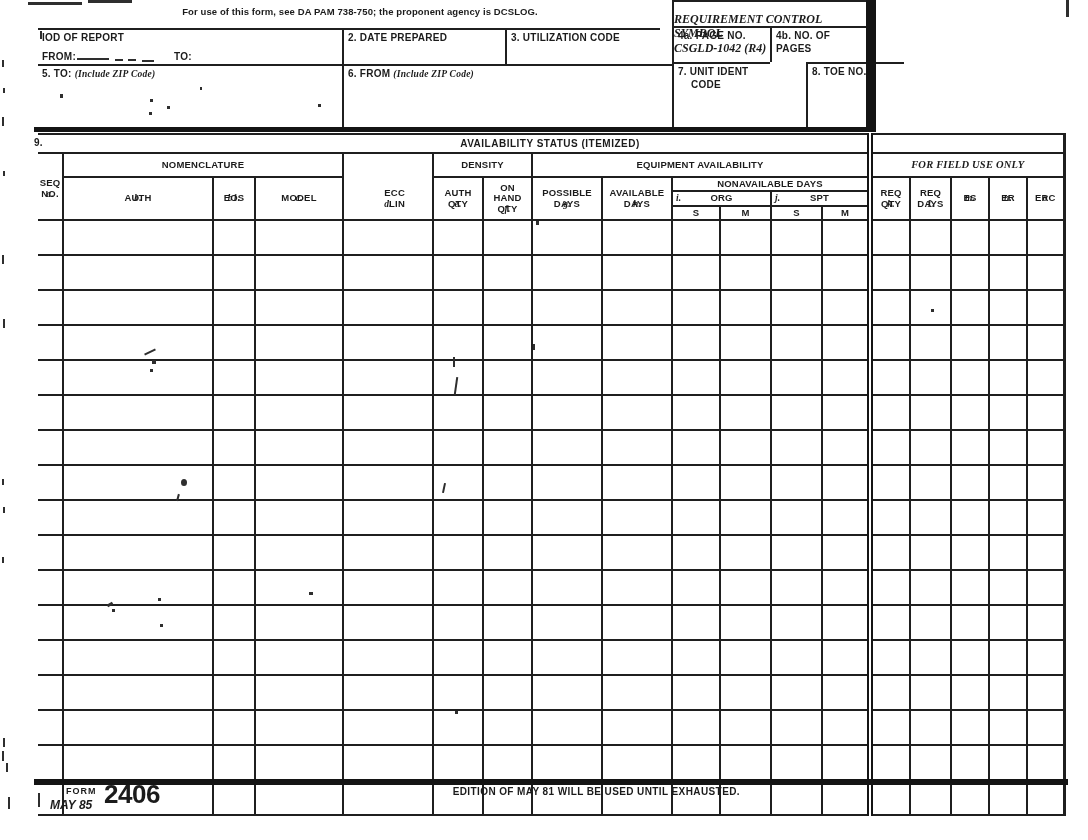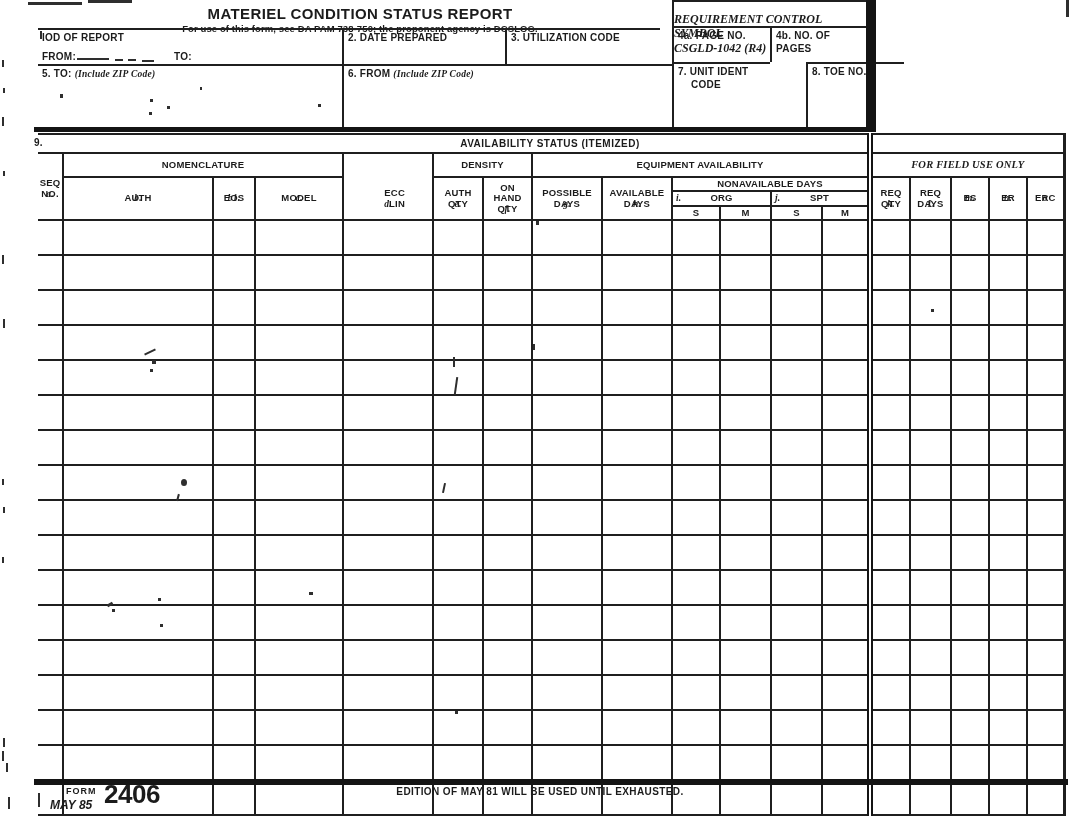--- a/index.html
+++ b/index.html
@@ -39,21 +39,20 @@
   .grp{position:relative;}
   .grp .glet{position:absolute;left:3px;top:1px;font-family:"Liberation Serif", serif;font-style:italic;font-weight:700;font-size:9.5px;}
   #avtable td{height:33px;}
   
   .ftxt{position:absolute;font-weight:700;}
 </style>
 </head>
 <body>
 
 <div class="abs" style="left:160px;top:5px;width:400px;">
-  <div class="title">MATERIEL CONDITION STATUS REPORT</div>
   <div class="subtitle">For use of this form, see DA PAM 738-750; the proponent agency is DCSLOG.</div>
 </div>
 
 <div class="cell bt bl bb ser rcs" style="left:672px;top:0;width:196px;height:28px;">
   <div>REQUIREMENT CONTROL SYMBOL</div>
   <div>CSGLD-1042 (R4)</div>
 </div>
 
 <div class="cell bt" style="left:38px;top:28px;width:304px;height:36px;">
   <div class="lbl">IOD OF REPORT</div>
@@ -570,21 +569,21 @@
         <td class="edgeR"></td>
       </tr>
     </tbody>
 </table>
 
 <div class="bar" style="left:34px;top:779px;width:1034px;height:6px;"></div>
 
 <div class="ftxt" style="left:66px;top:786px;font-size:9px;letter-spacing:1px;">FORM</div>
 <div class="ftxt" style="left:50px;top:798px;font-size:12px;font-style:italic;">MAY 85</div>
 <div class="ftxt" style="left:104px;top:779px;font-size:26px;letter-spacing:-0.5px;">2406</div>
-<div class="ftxt" style="left:340px;top:786px;width:400px;text-align:center;font-size:10px;letter-spacing:.4px;">EDITION OF MAY 81 WILL BE USED UNTIL EXHAUSTED.</div>
+<div class="ftxt" style="left:340px;top:786px;width:400px;text-align:right;font-size:10px;letter-spacing:.4px;">EDITION OF MAY 81 WILL BE USED UNTIL EXHAUSTED.</div>
 
 <div>
   <div class="art" style="left:28px;top:2px;width:54px;height:3px;"></div>
   <div class="art" style="left:88px;top:0;width:44px;height:3px;"></div>
   <div class="art" style="left:1066px;top:0;width:3px;height:17px;"></div>
   <div class="art" style="left:40px;top:31px;width:2px;height:8px;"></div>
   <div class="art" style="left:77px;top:58px;width:32px;height:2px;"></div>
   <div class="art" style="left:115px;top:59px;width:8px;height:2px;"></div>
   <div class="art" style="left:128px;top:59px;width:8px;height:2px;"></div>
   <div class="art" style="left:142px;top:60px;width:12px;height:2px;"></div>

